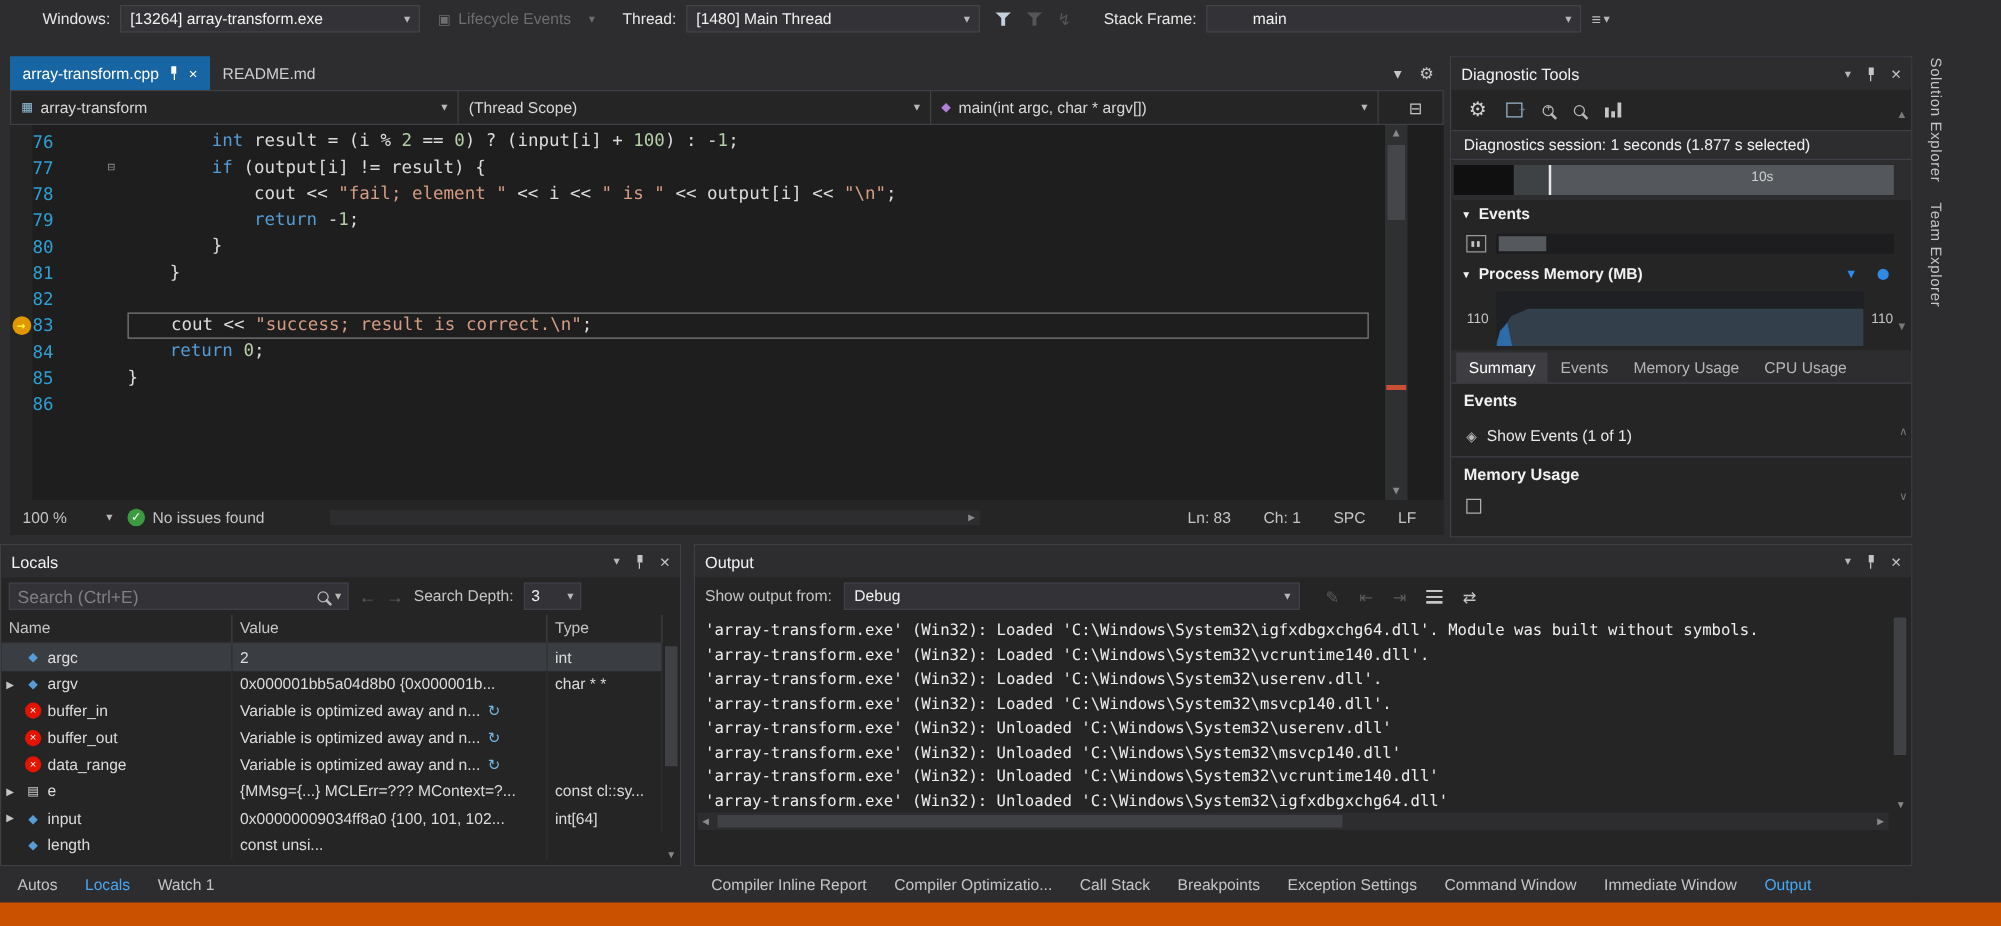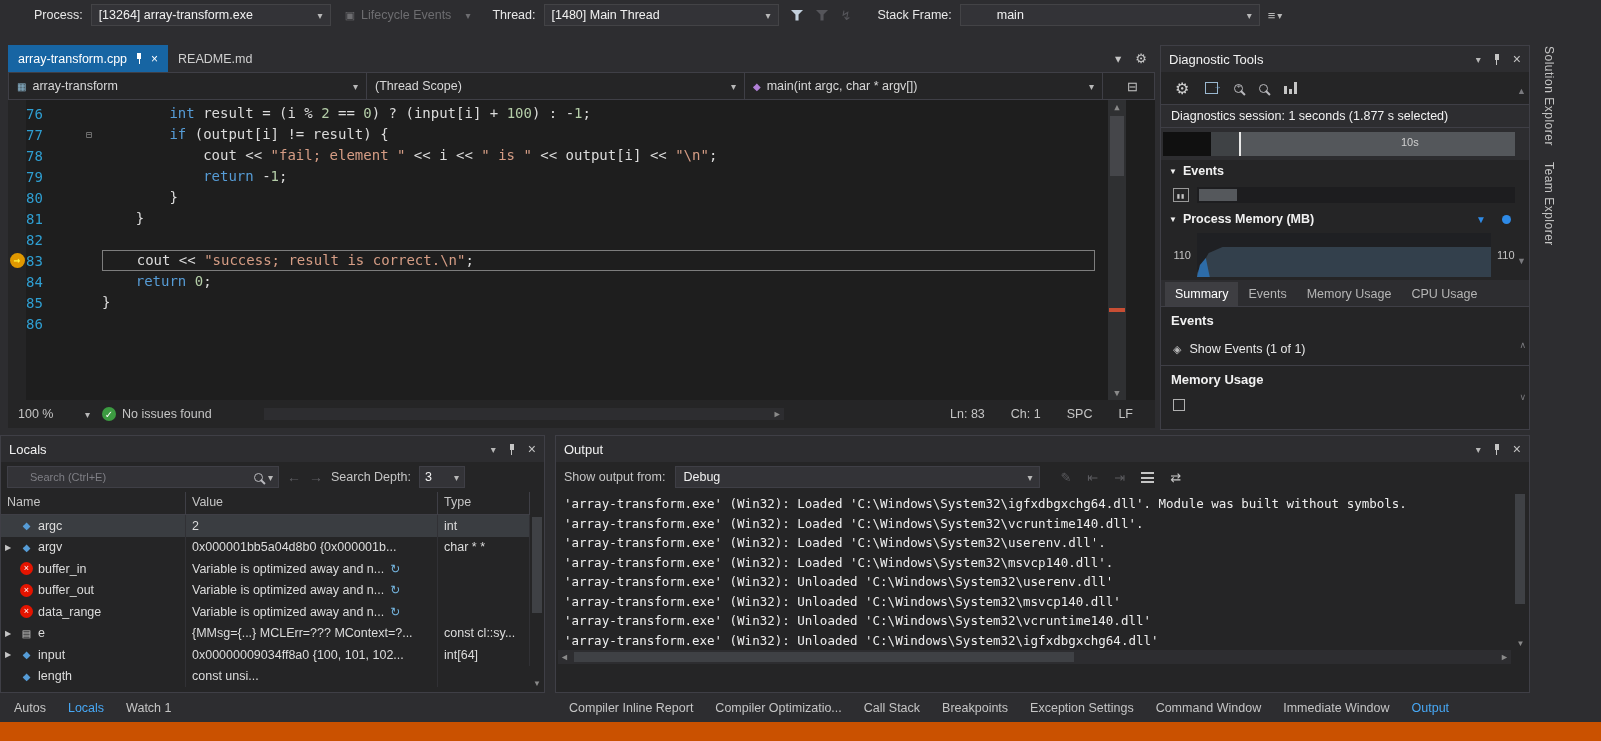--- a/index.html
+++ b/index.html
@@ -111,21 +111,21 @@
 .dsum-row{height:28px;display:flex;align-items:center;gap:8px;padding-left:12px;color:#e8e8e8;}
 .ev-ico{color:#b8b8b8;font-size:11px;}
 .snapshot-row{height:40px;padding:6px 0 0 12px;}
 .snap-ico{display:inline-block;width:12px;height:12px;border:1px solid #b0b0b0;}
 .dhint{position:absolute;right:3px;color:#7a7a7e;font-size:9px;}
 
 
 .locals-pane{position:absolute;left:0;top:435px;width:545px;height:258px;background:#252526;border:1px solid #3f3f46;}
 .lsearch{height:30px;display:flex;align-items:center;gap:8px;padding:0 6px;}
 .search-box{position:relative;width:272px;height:22px;background:#333337;border:1px solid #3f3f46;}
-.search-box input{width:100%;height:100%;background:transparent;border:none;outline:none;color:#cfcfcf;font-size:11px;font-family:inherit;padding:0 42px 0 22px;}
+.search-box input{width:100%;height:100%;background:transparent;border:none;outline:none;color:#cfcfcf;font-size:14px;font-family:inherit;padding:0 42px 0 6px;}
 .search-box input::placeholder{color:#7f7f85;}
 .sb-icons{position:absolute;right:5px;top:0;height:100%;display:flex;align-items:center;gap:5px;}
 .nav-arrow{color:#5f5f63;font-size:14px;}
 .sd-label{color:#c5c5c5;}
 .depth-dd{width:46px;height:22px;background:#333337;border:1px solid #3f3f46;display:flex;align-items:center;justify-content:space-between;padding:0 5px;color:#f1f1f1;}
 .lhead{height:23px;display:grid;grid-template-columns:185px 252px 1fr;border-bottom:1px solid #3f3f46;color:#c5c5c5;margin-right:14px;}
 .lhead>div{padding:3px 0 0 6px;border-right:1px solid #3f3f46;}
 .lrows{position:absolute;left:0;top:79px;right:14px;bottom:2px;overflow:hidden;}
 .lrow{height:21.5px;display:grid;grid-template-columns:185px 252px 1fr;color:#dcdcdc;}
 .lrow.selected{background:#3a3d41;}
@@ -167,21 +167,21 @@
 .side-strip{position:absolute;left:1530px;top:30px;width:71px;bottom:19px;background:#2d2d30;}
 .vtab{writing-mode:vertical-rl;color:#c5c5c5;font-size:12px;margin:16px 0 0 12px;letter-spacing:.5px;}
 .statusbar{position:absolute;left:0;top:722px;width:100%;height:19px;background:var(--debug-status,#ca5100);}
 </style>
 </head>
 <body>
 
 <div id="root">
 
   <div class="debug-toolbar">
-    <span class="tb-label">Process:</span>
+    <span class="tb-label">Windows:</span>
     <div class="dd w-process">
       <span>[13264] array-transform.exe</span>
       <span class="chev">▾</span>
     </div>
     <div class="lifecycle">
       <span class="lc-icon">▣</span>
       <span>Lifecycle Events</span>
       <span class="chev dim">▾</span>
     </div>
     <span class="tb-label">Thread:</span>

